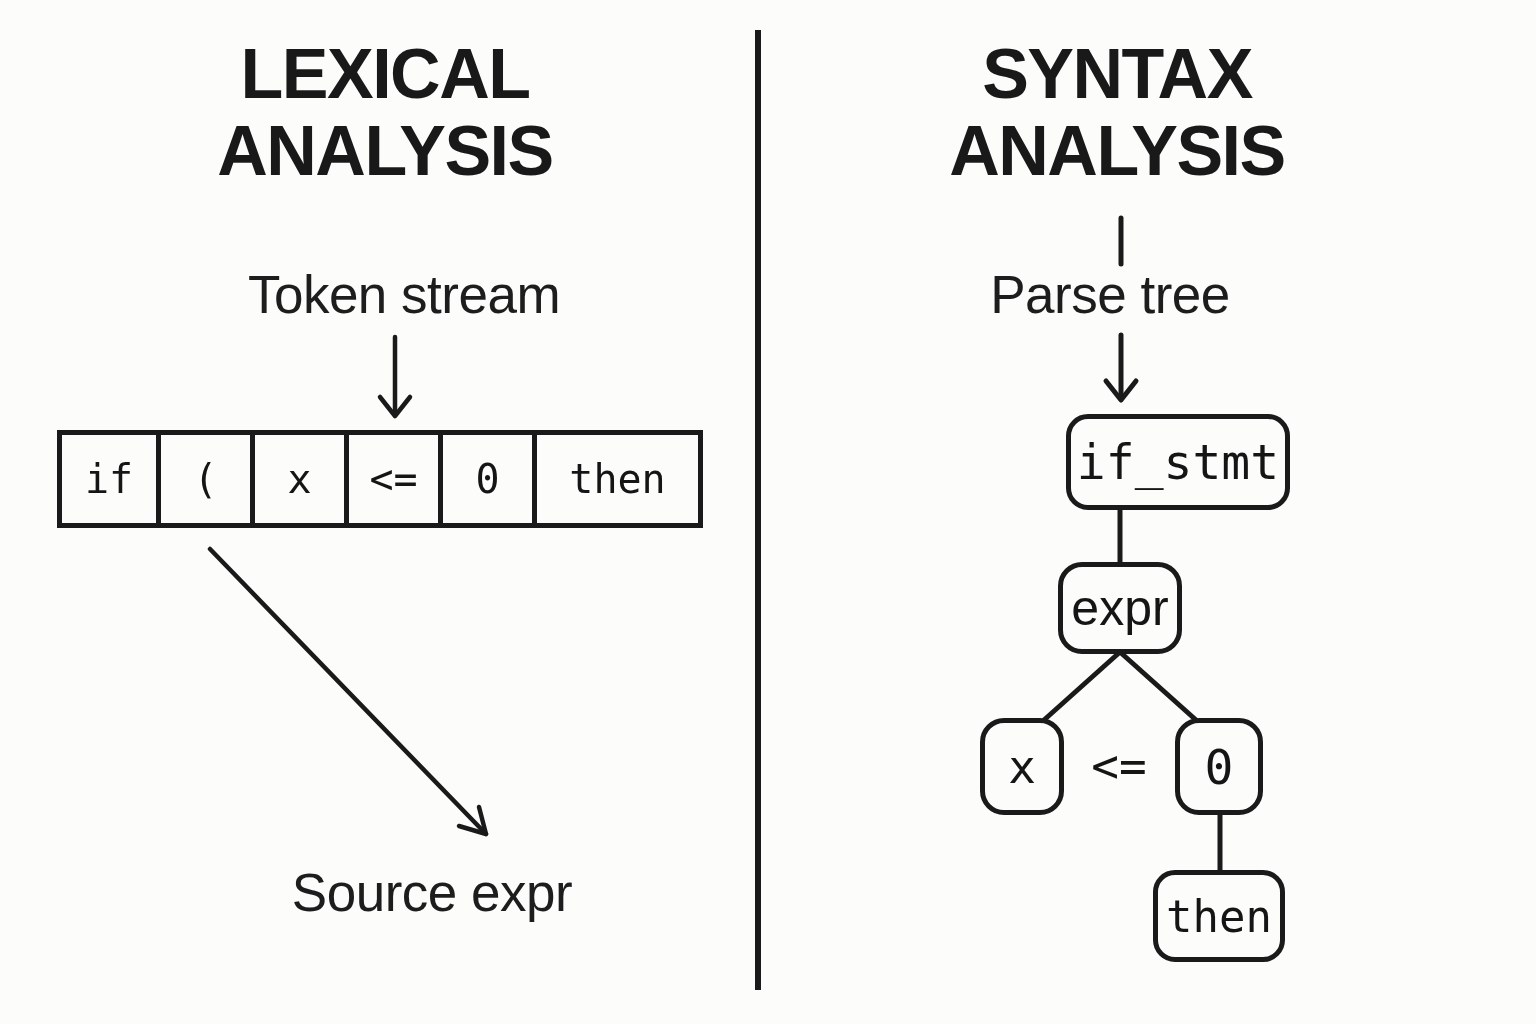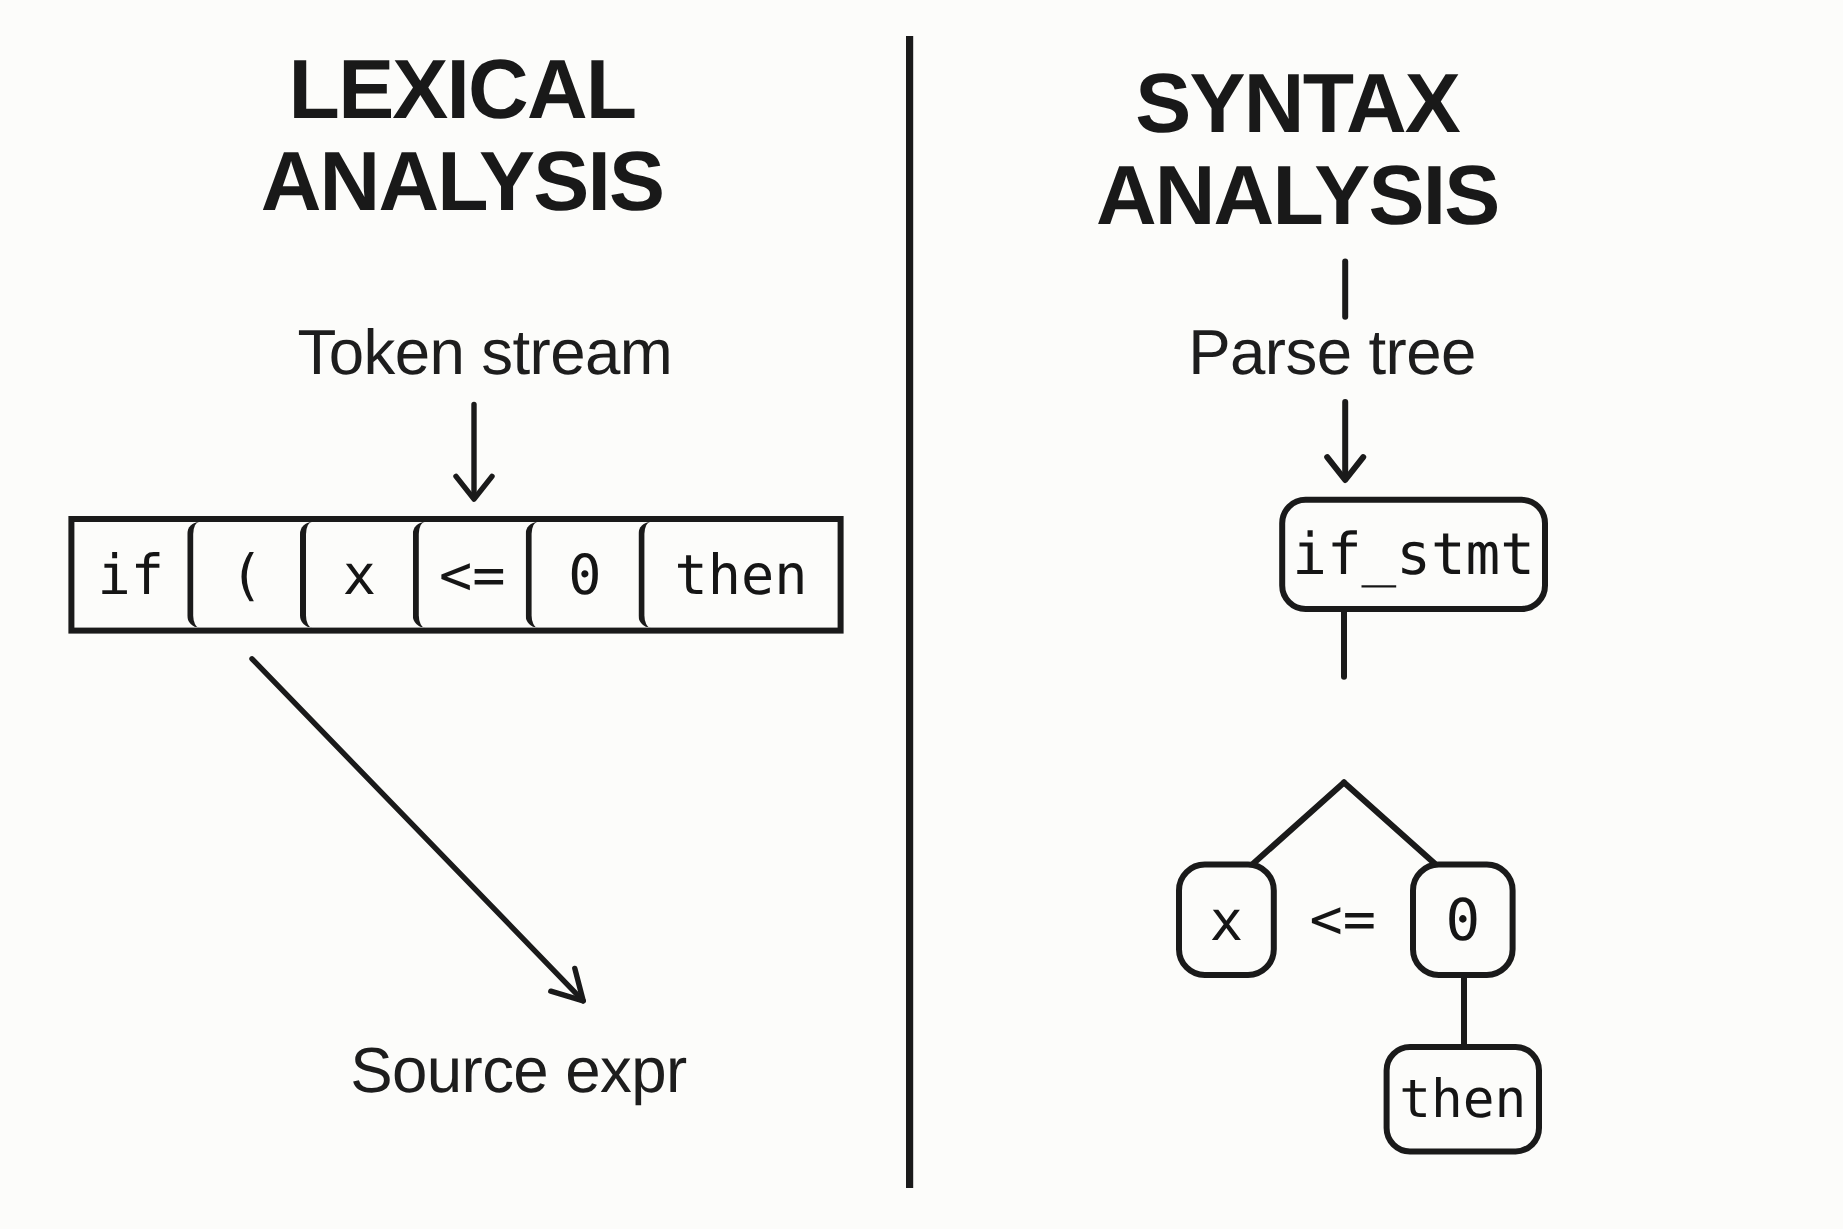--- a/index.html
+++ b/index.html
@@ -18,21 +18,21 @@
     position:absolute;
     text-align:center;
     font-weight:bold;
     font-size:70px;
     line-height:77px;
     letter-spacing:-1.5px;
     white-space:pre-line;
     color:#191919;
   }
   #lexical-title{left:85px;top:36px;width:600px;}
-  #syntax-title{left:781px;top:36px;width:600px;margin-top:12px;}
+  #syntax-title{left:817px;top:36px;width:600px;}
 
   .caption{
     position:absolute;
     text-align:center;
     font-size:53px;
     line-height:58px;
     color:#1d1d1d;
     letter-spacing:-0.5px;
   }
   #token-stream-label{left:104px;top:266px;width:600px;}
@@ -47,23 +47,22 @@
     box-sizing:border-box;
     border:5px solid #1a1a1a;
     display:flex;
     background:transparent;
   }
   .token-cell{
     box-sizing:border-box;
     flex:0 0 94px;
     display:flex;align-items:center;justify-content:center;
     font-family:"DejaVu Sans Mono", monospace;
-    font-size:46px;
+    font-size:40px;
     color:#151515;
-    border-radius:10px;
   }
   .token-cell + .token-cell{border-left:5px solid #1a1a1a;}
   .token-cell.wide{flex:1 1 auto;}
 
   
   .node{
     position:absolute;
     box-sizing:border-box;
     border:5px solid #1a1a1a;
     border-radius:22px;
@@ -139,20 +138,21 @@
 
   <div class="caption" id="source-code-label">Source expr</div>
 
   <div class="title" id="syntax-title">SYNTAX
 ANALYSIS</div>
 
   <div class="caption" id="parse-tree-label">Parse tree</div>
 
   <div class="node mono" id="node-if-stmt">if_stmt</div>
 
+  <div class="node" id="node-expr">expr</div>
 
   <div class="node mono" id="node-x">x</div>
 
   <div id="operator-label">&lt;=</div>
 
   <div class="node mono" id="node-zero">0</div>
 
   <div class="node mono" id="node-then">then</div>
 
 </div>

